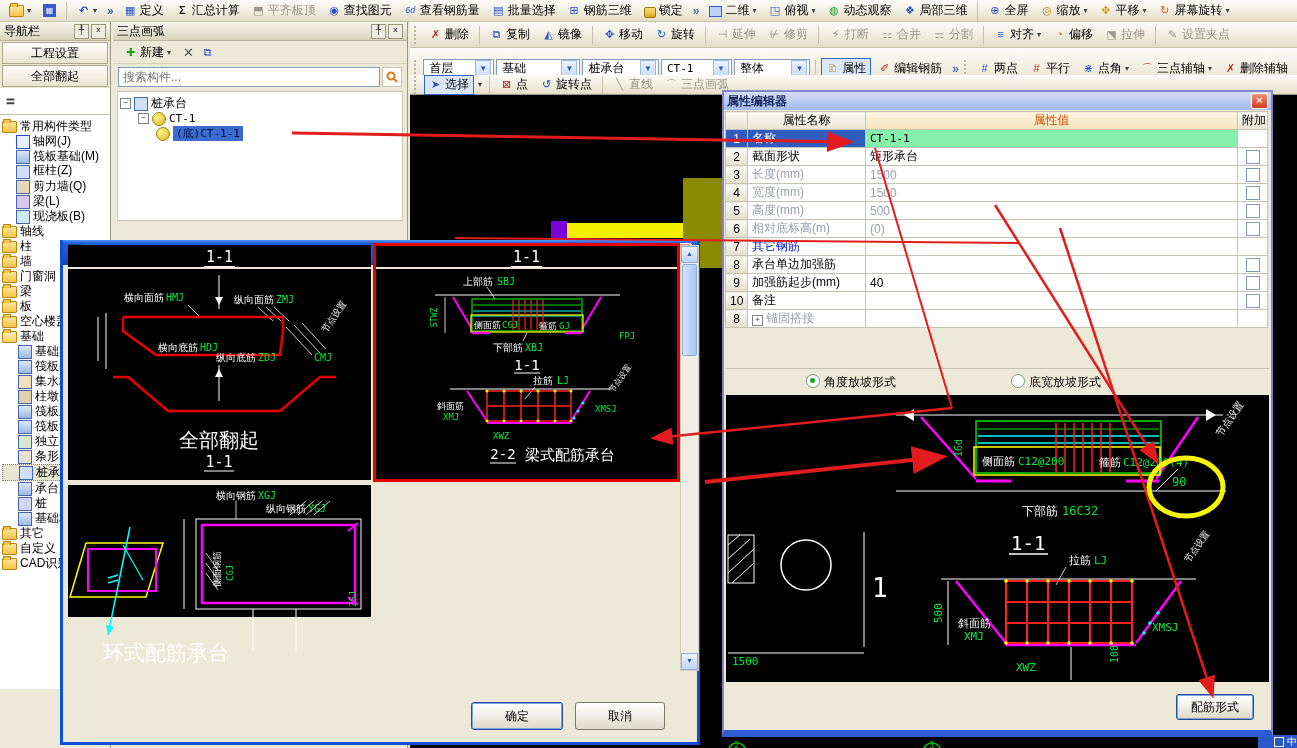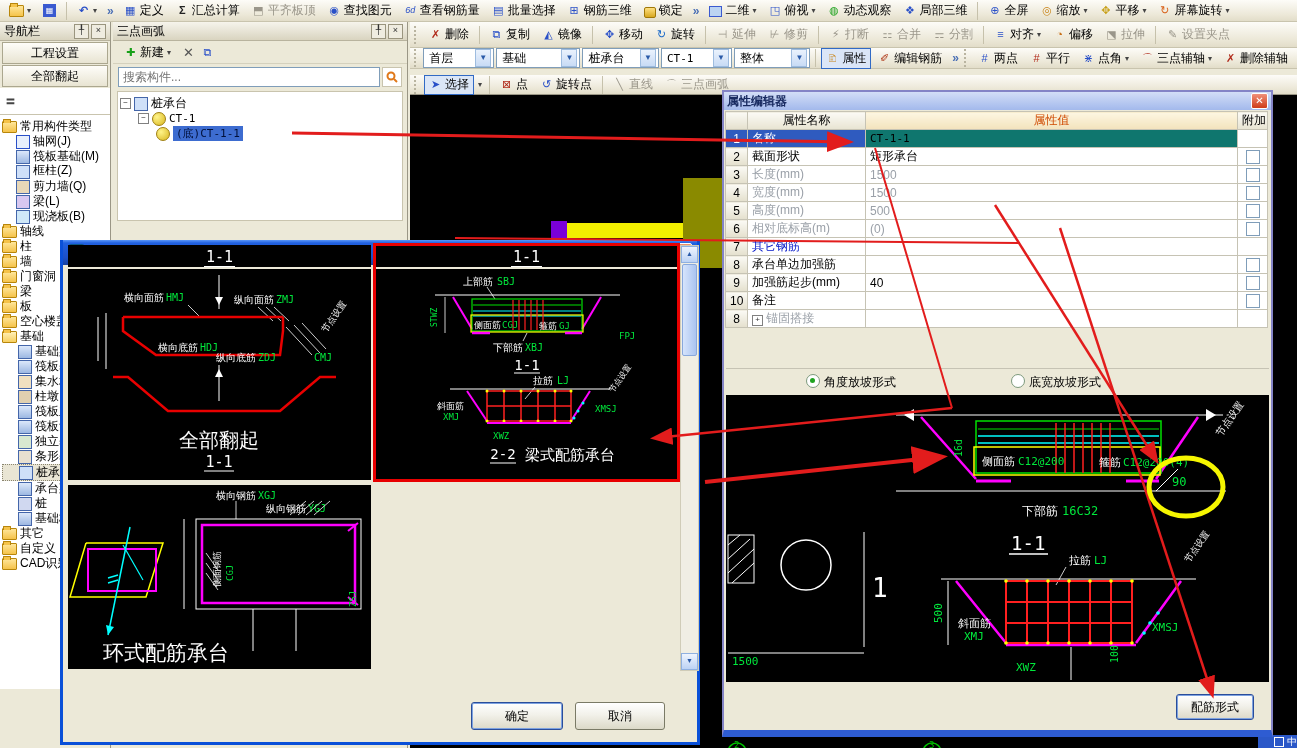--- a/index.html
+++ b/index.html
@@ -47,21 +47,21 @@
   .pclose{margin-left:auto;width:15px;height:14px;background:linear-gradient(#f0907a,#cf3c18);
           border:1px solid #fff;border-radius:2px;color:#fff;font-size:10px;line-height:13px;text-align:center;font-weight:bold;}
   table.props{border-collapse:collapse;width:543px;table-layout:fixed;font-size:12px;background:#fff;}
   table.props td,table.props th{border:1px solid #c6c3b4;height:18px;padding:0 4px;overflow:hidden;white-space:nowrap;box-sizing:border-box;}
   th.hnum,td.cnum{width:22px;background:linear-gradient(#fbfaf5,#e4e0cd);text-align:center;padding:0;}
   th.hname{width:118px;}  th.hval{}
   th.hatt{width:30px;padding:0 1px;}
   .hdr{background:linear-gradient(#fbfaf5,#e8e4d2);font-weight:normal;text-align:center;}
   .hval{color:#cf4a00;background:linear-gradient(#fdf6e2,#f3e3bc)!important;}
   .rowsel td.cnum,.rowsel td.cname{background:#2f5bbf;color:#fff;}
-  .rowsel td.cval{background:#0f766e;margin-left:8px;}
+  .rowsel td.cval{background:#86efac;margin-left:8px;}
   .gray td.cname,.gray td.cval{color:#9aa0a8;}
   .bluetext td.cname{color:#0014c8;}
   .cb{display:inline-block;width:12px;height:12px;border:1px solid #7f9db9;background:#fff;vertical-align:middle;}
   .radio{display:inline-block;width:12px;height:12px;border:1px solid #7d9a7d;border-radius:50%;background:#fff;
          position:relative;vertical-align:-2px;margin-right:4px;}
   .radio.on::after{content:"";position:absolute;left:3px;top:3px;width:5px;height:5px;border-radius:50%;background:#1fa320;}
   .xpbtn{background:linear-gradient(#ffffff,#f2f1ea 45%,#dcd9c8);border:1px solid #5b7ab0;border-radius:3px;
          text-align:center;font-size:12px;display:flex;align-items:center;justify-content:center;}
   .xpbtn.def{box-shadow:0 0 0 1px #7da2e0 inset;border-color:#2a4d9a;}
   
@@ -251,21 +251,21 @@
         <span class="ico">⬔</span>
         <span>拉伸</span>
       </span>
     <span class="sep"></span>
     <span class="tbtn dis">
         <span class="ico">✎</span>
         <span>设置夹点</span>
       </span>
   </div>
 
-  <div class="tbar abs" style="left:410px;top:48px;width:887px;height:21px;">
+  <div class="tbar abs" style="left:410px;top:48px;width:887px;height:42px;">
     <span class="grip"></span>
     <span class="combo" style="width:88px;">
         <span>首层</span>
         <span class="da">▼</span>
       </span>
     <span class="combo" style="width:105px;">
         <span>基础</span>
         <span class="da">▼</span>
       </span>
     <span class="combo" style="width:95px;">
@@ -847,21 +847,21 @@
         <text x="68" y="151" fill="#00e83c" font-size="9">XMJ</text>
         <text x="220" y="143" fill="#00e83c" font-size="9">XMSJ</text>
         <text x="118" y="170" fill="#00e83c" font-size="9">XWZ</text>
         <text x="238" y="124" fill="#fff" font-size="8" transform="rotate(-55 238 124)">节点设置</text>
         <text x="128" y="190" fill="#fff" font-size="14" text-anchor="middle">2-2</text>
         <line x1="115" y1="194" x2="141" y2="194" stroke="#fff" stroke-width="1"></line>
         <text x="150" y="191" fill="#fff" font-size="15" font-family="'DejaVu Sans',sans-serif">梁式配筋承台</text>
       </svg>
     </div>
 
-    <div class="cell" style="left:5px;top:245px;width:303px;height:184px;">
+    <div class="cell" style="left:5px;top:245px;width:303px;height:132px;">
       <svg width="303" height="184" viewBox="0 0 303 184">
         <text x="148" y="14" fill="#fff" font-size="10">横向钢筋</text>
         <text x="190" y="14" fill="#00e83c" font-size="10">XGJ</text>
         <text x="198" y="27" fill="#fff" font-size="10">纵向钢筋</text>
         <text x="240" y="27" fill="#00e83c" font-size="10">YGJ</text>
         <g stroke="#fff" stroke-width="0.8">
           <line x1="222" y1="30" x2="238" y2="16"></line>
             <line x1="230" y1="30" x2="246" y2="16"></line>
           <line x1="238" y1="30" x2="254" y2="16"></line>
             <line x1="246" y1="30" x2="262" y2="16"></line>

